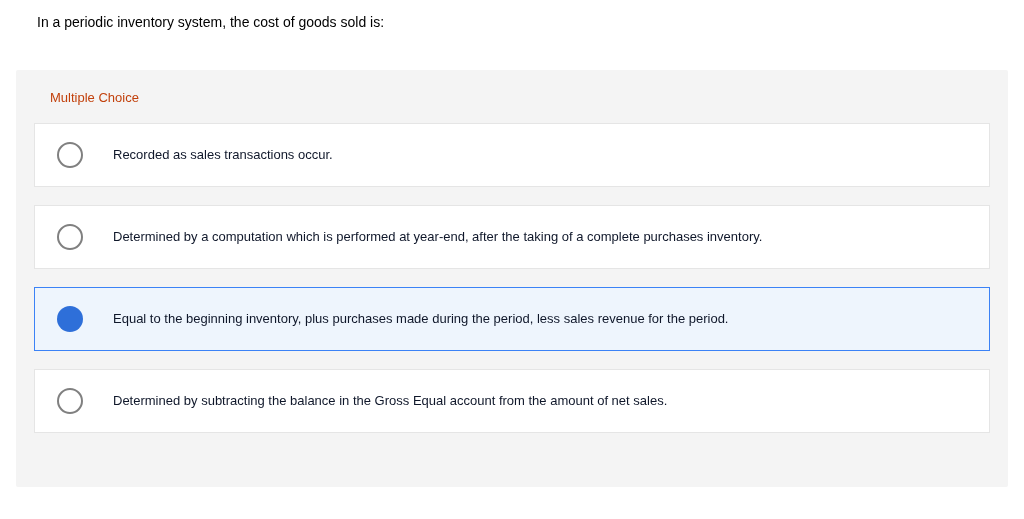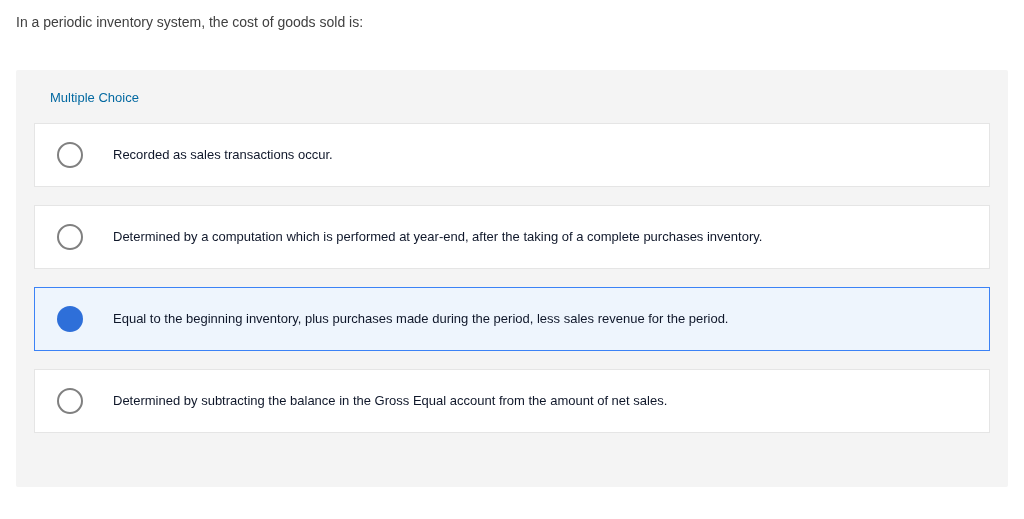--- a/index.html
+++ b/index.html
@@ -7,32 +7,33 @@
     font-family: Arial, Helvetica, sans-serif;
     background: #ffffff;
     color: #000000;
     width: 1024px;
     height: 519px;
     overflow: hidden;
   }
   .question-text {
     font-size: 14px;
     padding: 14px 8px 0 16px;
-    color: #404040;
+    color: #000000;
+    margin-left: 21px;
   }
   .mc-container {
     margin: 40px 16px 0 16px;
     background: #f4f4f4;
     border-radius: 2px;
     padding-bottom: 36px;
   }
   .mc-header {
     padding: 20px 34px 18px 34px;
     font-size: 13px;
-    color: #0369a1;
+    color: #c2410c;
   }
   .options-area {
     padding: 0 18px;
   }
   .option {
     background: #ffffff;
     border: 1px solid #e5e5e5;
     margin-bottom: 18px;
     padding: 18px 18px 18px 22px;
     display: flex;

